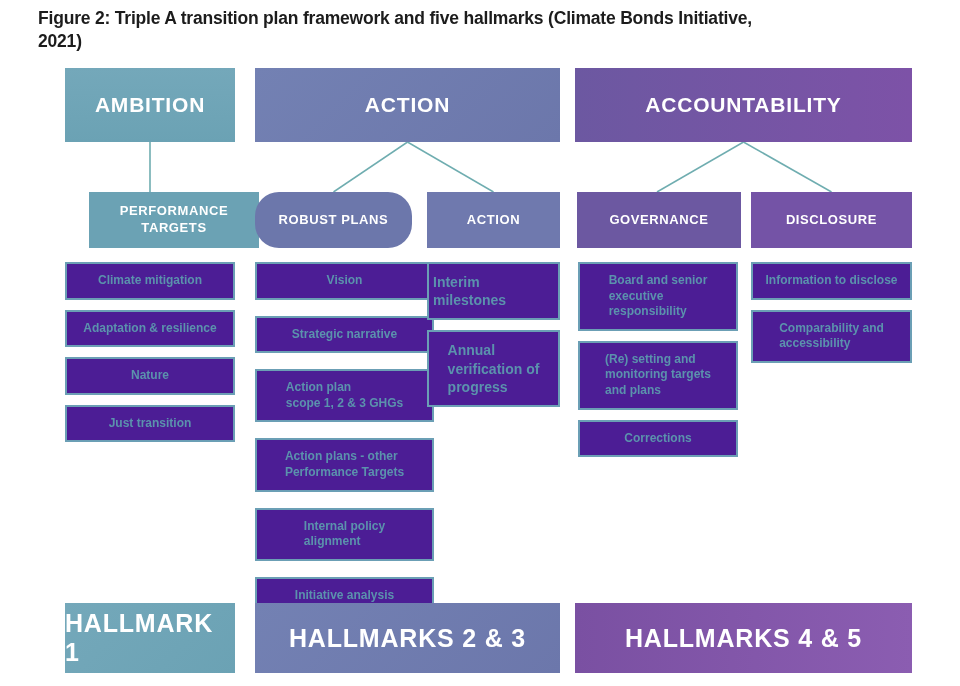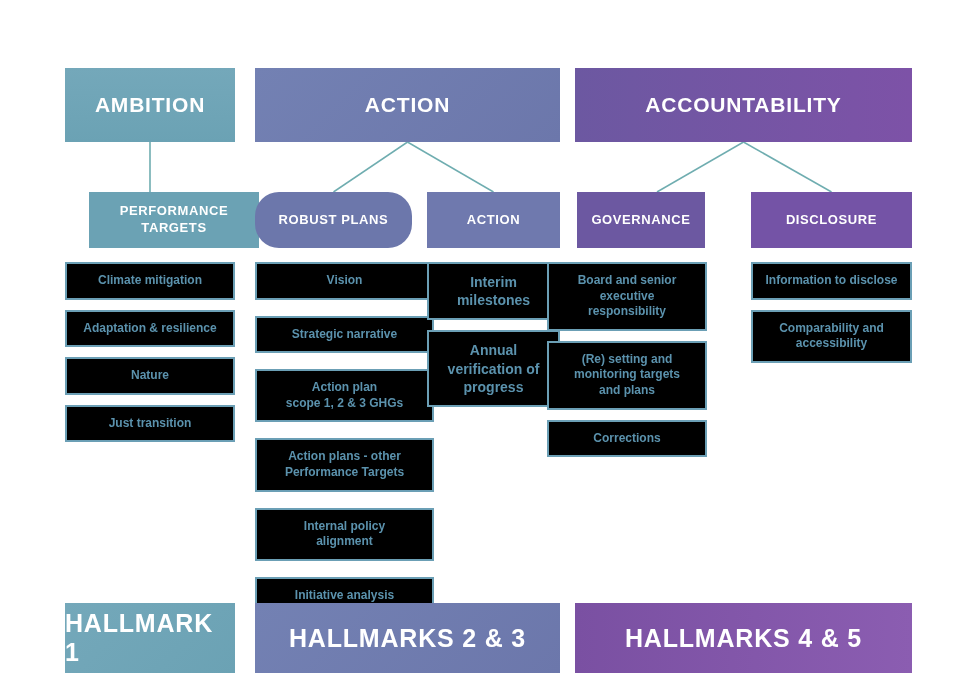--- a/index.html
+++ b/index.html
@@ -29,55 +29,59 @@
   
   .sub{
     position:absolute;top:192px;height:56px;
     display:flex;align-items:center;justify-content:center;text-align:center;
     color:#fff;font-size:13px;font-weight:700;letter-spacing:0.6px;line-height:1.3;
     white-space:pre-line;
   }
   #sub-pt{left:65px;width:170px;background:var(--teal,#6ba2b4);margin-left:24px;}
   #sub-rp{left:255px;width:157px;background:var(--slate,#6c77ab);border-radius:24px;}
   #sub-act{left:427px;width:133px;background:var(--slate-light2,#6f79ae);}
-  #sub-gov{left:577px;width:128px;background:var(--purple,#6c58a1);}
+  #sub-gov{left:577px;width:164px;background:var(--purple,#6c58a1);}
   #sub-dis{left:751px;width:161px;background:var(--purple-mid,#7453a6);}
 
   
   .col{position:absolute;top:262px;display:flex;flex-direction:column;gap:10px;}
   #col-1{left:65px;width:170px;}
   #col-2{left:255px;width:179px;gap:16px;}
   #col-3{left:427px;width:133px;}
-  #col-4{left:547px;width:160px;}
+  #col-4{left:578px;width:160px;}
   #col-5{left:751px;width:161px;}
   .item{
     box-sizing:border-box;width:100%;
-    background:#000000;border:2px solid var(--item-border,#6b9fb5);
+    background:#4c1d95;border:2px solid var(--item-border,#6b9fb5);
     color:var(--item-text,#5b92ad);
-    font-size:12px;font-weight:700;line-height:1.3;text-align:center;
+    font-size:12px;font-weight:700;line-height:1.3;
     padding:9px 4px;white-space:pre-line;
     display:flex;align-items:center;justify-content:center;
   }
   #col-3 .item{font-size:14px;padding:9px 4px;}
 
   
   .hallmark{
     position:absolute;top:603px;height:70px;
     display:flex;align-items:center;justify-content:center;
     color:#fff;font-size:25px;font-weight:700;letter-spacing:0.8px;
   }
   #hm-1{left:65px;width:170px;background:linear-gradient(135deg,var(--teal-light,#74a8ba),var(--teal,#6ba2b4));}
   #hm-23{left:255px;width:305px;background:linear-gradient(135deg,var(--slate-light,#7381b3),var(--slate,#6c77ab));}
   #hm-45{left:575px;width:337px;background:linear-gradient(90deg,var(--purple-deep,#7a50a2),var(--purple-hallmark,#8b5db1));}
 </style>
 </head>
 <body>
 
 <div class="page">
 
+  <div class="figure-title">
+    <div>Figure 2: Triple A transition plan framework and five hallmarks (Climate Bonds Initiative,</div>
+    <div>2021)</div>
+  </div>
 
   <div class="hdr" id="hdr-ambition">AMBITION</div>
   <div class="hdr" id="hdr-action">ACTION</div>
   <div class="hdr" id="hdr-accountability">ACCOUNTABILITY</div>
 
   <svg class="connectors" viewBox="0 0 960 50" aria-hidden="true">
     <line x1="150" y1="0" x2="150" y2="50"></line>
     <line x1="407.5" y1="0" x2="333.5" y2="50"></line>
     <line x1="407.5" y1="0" x2="493.5" y2="50"></line>
     <line x1="743.5" y1="0" x2="657" y2="50"></line>

